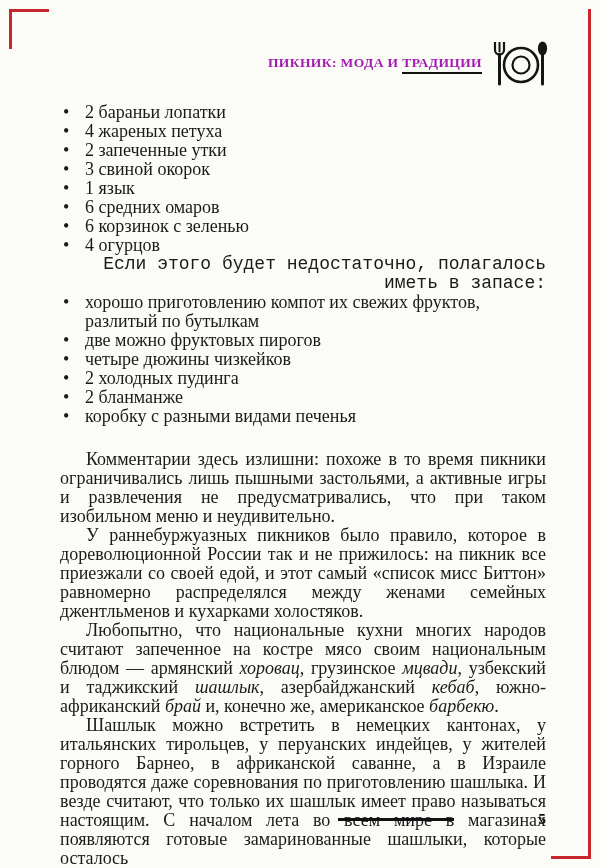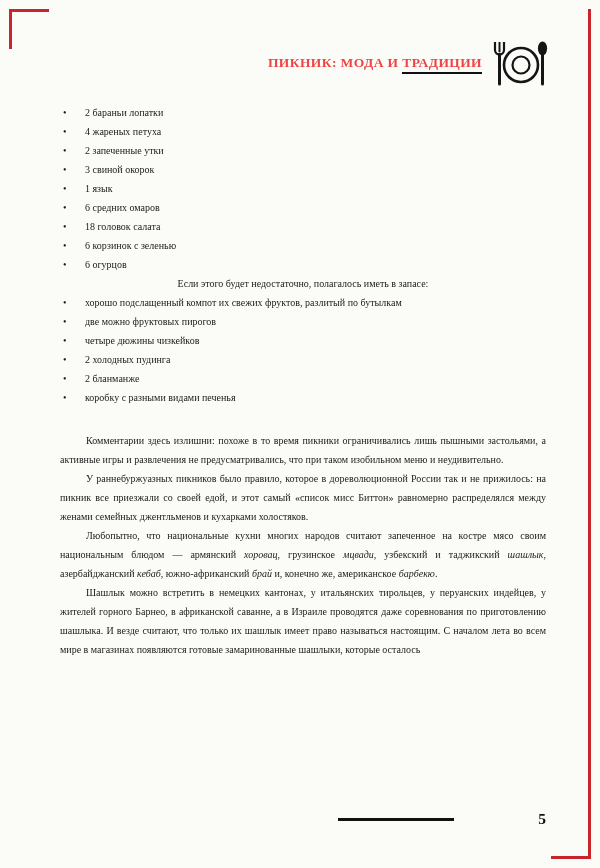--- a/index.html
+++ b/index.html
@@ -26,34 +26,34 @@
     background:var(--border-red,#c9252c);
   }
 
   
   .page-header {
     position:absolute; top:40px; right:50px;
     display:flex; align-items:center; gap:10px;
   }
   .chapter-title {
     font-size:13.5px; font-weight:bold; letter-spacing:0.4px;
-    white-space:nowrap; color:#ef4444;
+    white-space:nowrap; color:#a21caf;
   }
   .chapter-title .underlined { border-bottom:2px solid #111; padding-bottom:2px; }
   .header-icon svg { display:block; }
 
   
   .content {
     position:absolute; top:103px; left:60px; width:486px;
-    font-size:10px; line-height:19px;
+    font-size:18px; line-height:19px;
   }
   .menu-list { list-style:none; }
   .menu-list li { position:relative; padding-left:25px; }
   .menu-list li::before { content:"\2022"; position:absolute; left:3px; }
-  .intro { text-align:center; }
+  .intro { text-align:right;font-family:Liberation Mono, monospace; }
   .paragraphs { margin-top:24px; text-align:justify; }
   .paragraphs p { text-indent:26px; }
   .paragraphs .em { font-style:italic; }
 
   
   .page-footer {
     position:absolute; bottom:40px; right:54px;
     display:flex; align-items:center;
   }
   .footer-rule { width:116px; height:3px; background:#111; margin-right:84px; }
@@ -86,27 +86,26 @@
   </header>
 
   <main class="content">
     <ul class="menu-list">
         <li>2 бараньи лопатки</li>
         <li>4 жареных петуха</li>
         <li>2 запеченные утки</li>
         <li>3 свиной окорок</li>
         <li>1 язык</li>
         <li>6 средних омаров</li>
-        <li>18 головок салата</li>
         <li>6 корзинок с зеленью</li>
-        <li>6 огурцов</li>
+        <li>4 огурцов</li>
       </ul>
     <p class="intro">Если этого будет недостаточно, полагалось иметь в запасе:</p>
     <ul class="menu-list">
-        <li>хорошо подслащенный компот их свежих фруктов, разлитый по бутылкам</li>
+        <li>хорошо приготовлению компот их свежих фруктов, разлитый по бутылкам</li>
         <li>две можно фруктовых пирогов</li>
         <li>четыре дюжины чизкейков</li>
         <li>2 холодных пудинга</li>
         <li>2 бланманже</li>
         <li>коробку с разными видами печенья</li>
       </ul>
     <section class="paragraphs">
         <p><span>Комментарии здесь излишни: похоже в то время пикники ограничивались лишь пышными застольями, а активные игры и развлечения не предусматривались, что при таком изобильном меню и неудивительно.</span></p>
         <p><span>У раннебуржуазных пикников было правило, которое в дореволюционной России так и не прижилось: на пикник все приезжали со своей едой, и этот самый «список мисс Биттон» равномерно распределялся между женами семейных джентльменов и кухарками холостяков.</span></p>
         <p><span>Любопытно, что национальные кухни многих народов считают запеченное на костре мясо своим национальным блюдом — армянский </span><span class="em">хоровац</span><span>, грузинское </span><span class="em">мцвади</span><span>, узбекский и таджикский </span><span class="em">шашлык</span><span>, азербайджанский </span><span class="em">кебаб</span><span>, южно-африканский </span><span class="em">брай</span><span> и, конечно же, американское </span><span class="em">барбекю</span><span>.</span></p>

